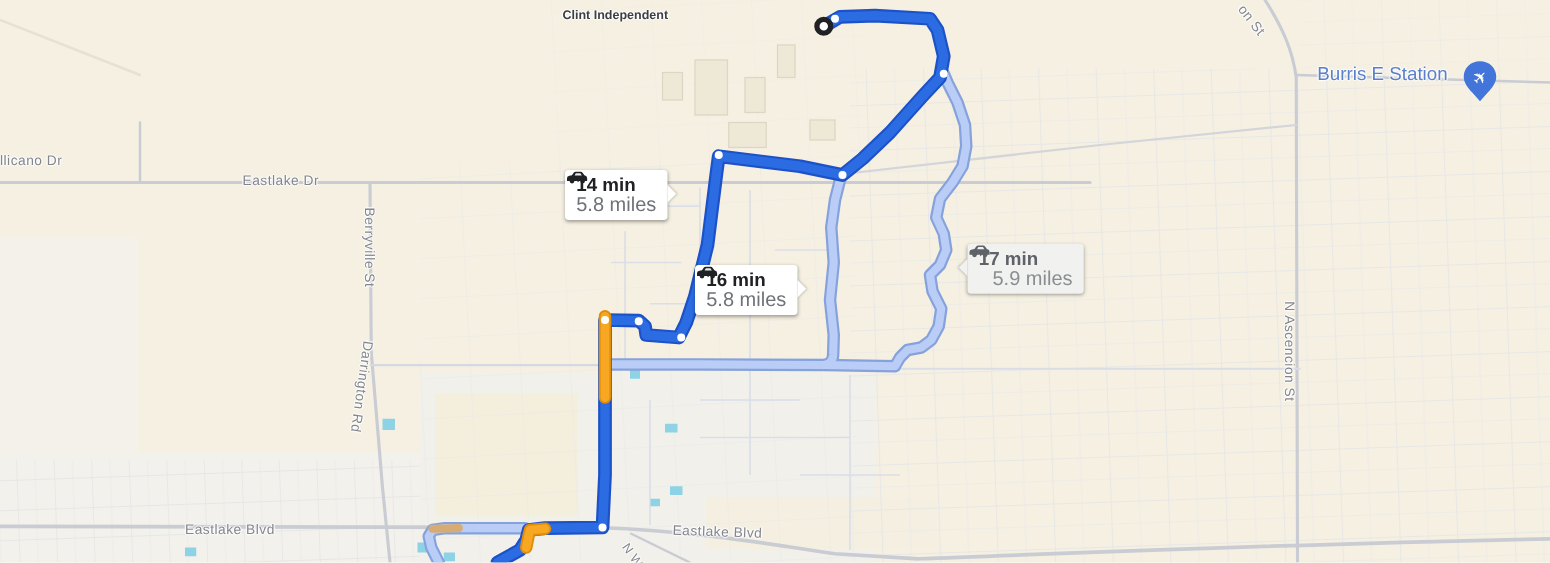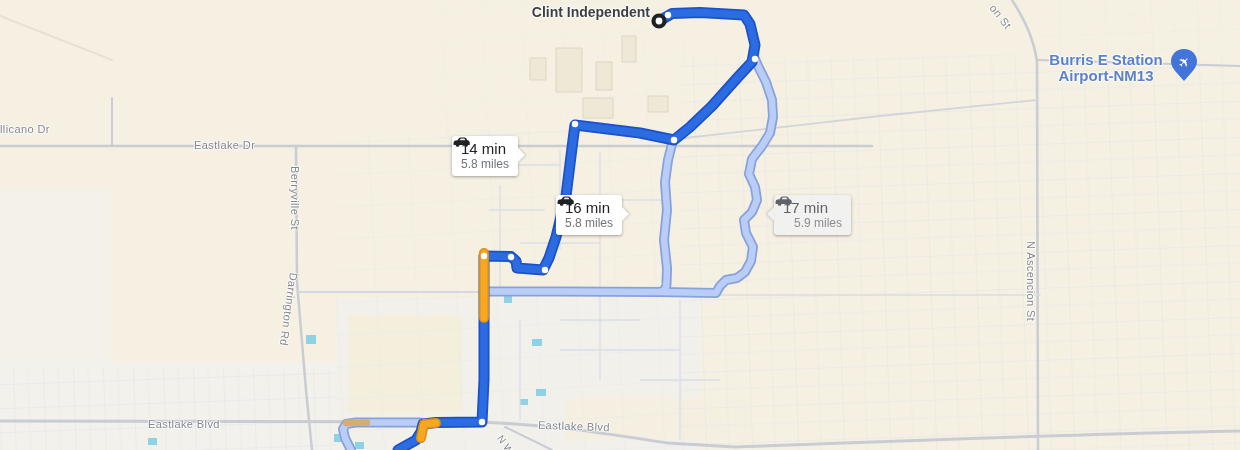--- a/index.html
+++ b/index.html
@@ -15,33 +15,33 @@
   .rt-orange-casing{stroke:var(--traffic-orange-dark,#df8e0c);}
   .rt-orange{stroke:var(--traffic-orange,#f7a722);}
   .rt-tan{stroke:var(--traffic-tan,#d7ab72);}
   .dest-ring{stroke:var(--marker-black,#202124);}
   .pin-body{fill:var(--airport-pin,#4274d9);}
 
   
   .maplabel{position:absolute;color:var(--street-label,#83868d);font-size:11px;letter-spacing:.4px;
     text-shadow:1px 0 1px #fff,-1px 0 1px #fff,0 1px 1px #fff,0 -1px 1px #fff;white-space:nowrap;}
   .vert{writing-mode:vertical-rl;text-orientation:mixed;}
-  .dest-label{position:absolute;width:200px;text-align:right;font-size:14px;font-weight:bold;
+  .dest-label{position:absolute;width:200px;text-align:left;font-size:10px;font-weight:bold;
     color:var(--dest-label,#3d4043);line-height:17px;
     text-shadow:1px 0 1px #fff,-1px 0 1px #fff,0 1px 1px #fff,0 -1px 1px #fff;}
-  .airport-label{position:absolute;width:176px;text-align:center;font-size:15px;font-weight:bold;
+  .airport-label{position:absolute;width:176px;text-align:center;font-size:15px;font-weight:normal;
     color:var(--airport-text,#5a80ca);line-height:16px;
     text-shadow:1px 0 1px #fff,-1px 0 1px #fff,0 1px 1px #fff,0 -1px 1px #fff;}
 
   
   .route-badge{position:absolute;background:var(--badge-bg,#fff);border-radius:3px;
     box-shadow:0 1px 3px rgba(0,0,0,.35);padding:4px 9px 5px 9px;z-index:5;}
-  .rb-time{display:flex;align-items:center;gap:6px;font-size:15px;font-weight:normal;
+  .rb-time{display:flex;align-items:center;gap:6px;font-size:15px;font-weight:bold;
     color:var(--time-color,#202124);line-height:17px;}
-  .rb-miles{font-size:12px;color:var(--miles-color,#6f7377);margin-top:1px;line-height:13px;}
+  .rb-miles{font-size:16px;color:var(--miles-color,#6f7377);margin-top:1px;line-height:13px;}
   .route-badge .car{width:19px;height:13px;flex:0 0 auto;}
   .route-badge.alt{background:var(--badge-alt-bg,#f1f1ef);}
   .route-badge.alt .rb-time{color:var(--time-alt-color,#5f6368);}
   .route-badge.alt .rb-miles{color:var(--miles-alt-color,#8a8e92);margin-left:11px;}
   .pt-right::after{content:"";position:absolute;right:-7px;top:12px;border:7px solid transparent;
     border-right:0;border-left:7px solid var(--badge-bg,#fff);filter:drop-shadow(1px 0 1px rgba(0,0,0,.2));}
   .pt-left::before{content:"";position:absolute;left:-7px;top:12px;border:7px solid transparent;
     border-left:0;border-right:7px solid var(--badge-alt-bg,#f1f1ef);filter:drop-shadow(-1px 0 1px rgba(0,0,0,.2));}
 </style>
 </head>
@@ -151,21 +151,20 @@
     <text x="1184" y="67" font-size="14" fill="#ffffff" text-anchor="middle" transform="rotate(-45,1184,62)">✈</text>
   </g>
 </svg>
 
 <div class="dest-label" style="left:450px;top:4px;">
   <div>Clint Independent</div>
 </div>
 
 <div class="airport-label" style="left:1018px;top:52px;">
   <div>Burris E Station</div>
-  <div>Airport-NM13</div>
 </div>
 
 <span class="maplabel" style="left:0px;top:123px;">llicano Dr</span>
 <span class="maplabel" style="left:194px;top:139px;">Eastlake Dr</span>
 <span class="maplabel vert" style="left:289px;top:166px;">Berryville St</span>
 <span class="maplabel vert" style="left:288px;top:272px;transform:rotate(8deg);transform-origin:top left;">Darrington Rd</span>
 <span class="maplabel" style="left:148px;top:418px;">Eastlake Blvd</span>
 <span class="maplabel" style="left:538px;top:420px;transform:rotate(2deg);">Eastlake Blvd</span>
 <span class="maplabel vert" style="left:1025px;top:241px;">N Ascencion St</span>
 <span class="maplabel" style="left:997px;top:2px;transform:rotate(52deg);transform-origin:top left;">on St</span>
@@ -175,21 +174,21 @@
   <div class="rb-time">
     <svg class="car" viewBox="0 0 24 16">
       <path fill="currentColor" d="M2 11 V8 q0 -2 2.5 -2.4 L7 5.2 L9 2.4 Q9.6 1.6 10.7 1.6 H16 q1.1 0 1.7 .9 L19.6 5.2 q2.8 .5 2.8 2.8 V11 h-2.2 a2.4 2.4 0 0 1 -4.8 0 H9.5 a2.4 2.4 0 0 1 -4.8 0 Z"></path>
       <path fill="#ffffff" opacity=".9" d="M9.7 5.3 L10.9 3 H15.6 L17 5.3 Z"></path>
     </svg>
     <span>14 min</span>
   </div>
   <div class="rb-miles">5.8 miles</div>
 </div>
 
-<div class="route-badge pt-right" style="left:556px;top:195px;">
+<div class="route-badge pt-right" style="left:556px;top:212px;">
   <div class="rb-time">
     <svg class="car" viewBox="0 0 24 16">
       <path fill="currentColor" d="M2 11 V8 q0 -2 2.5 -2.4 L7 5.2 L9 2.4 Q9.6 1.6 10.7 1.6 H16 q1.1 0 1.7 .9 L19.6 5.2 q2.8 .5 2.8 2.8 V11 h-2.2 a2.4 2.4 0 0 1 -4.8 0 H9.5 a2.4 2.4 0 0 1 -4.8 0 Z"></path>
       <path fill="#ffffff" opacity=".9" d="M9.7 5.3 L10.9 3 H15.6 L17 5.3 Z"></path>
     </svg>
     <span>16 min</span>
   </div>
   <div class="rb-miles">5.8 miles</div>
 </div>
 

